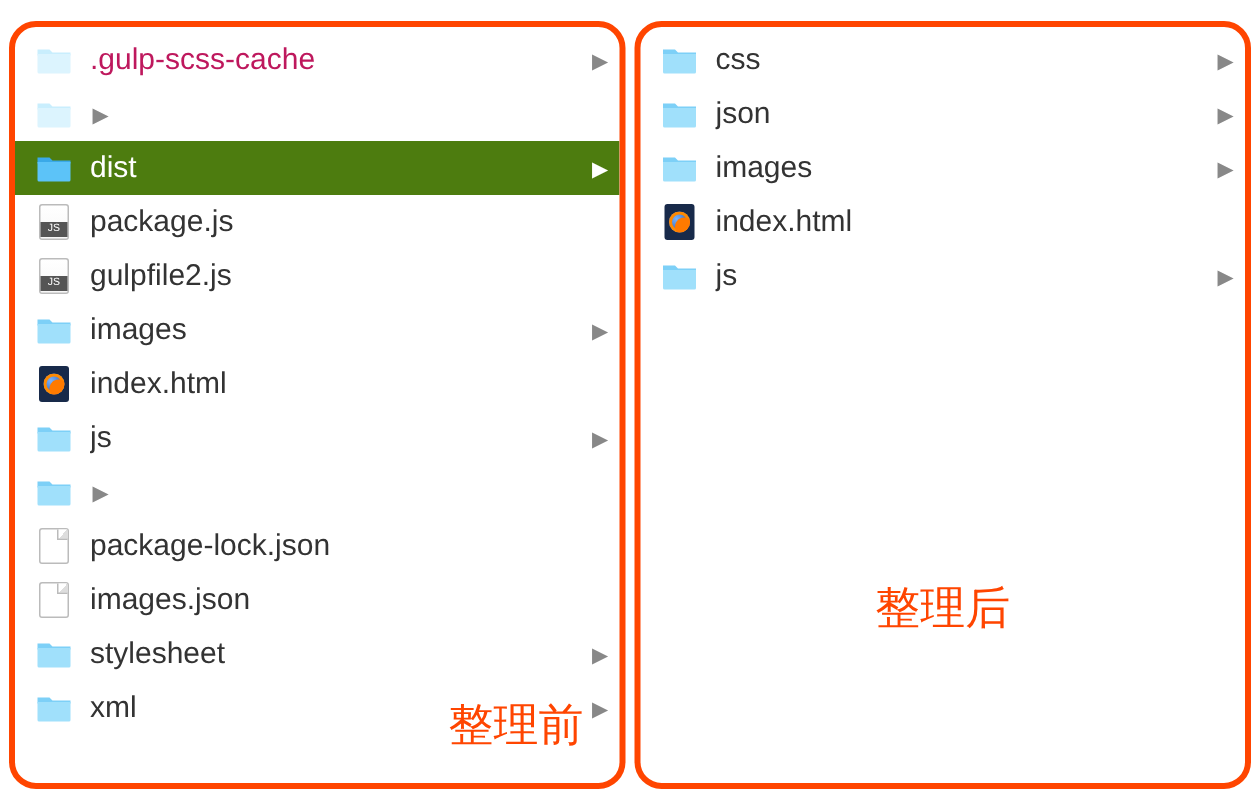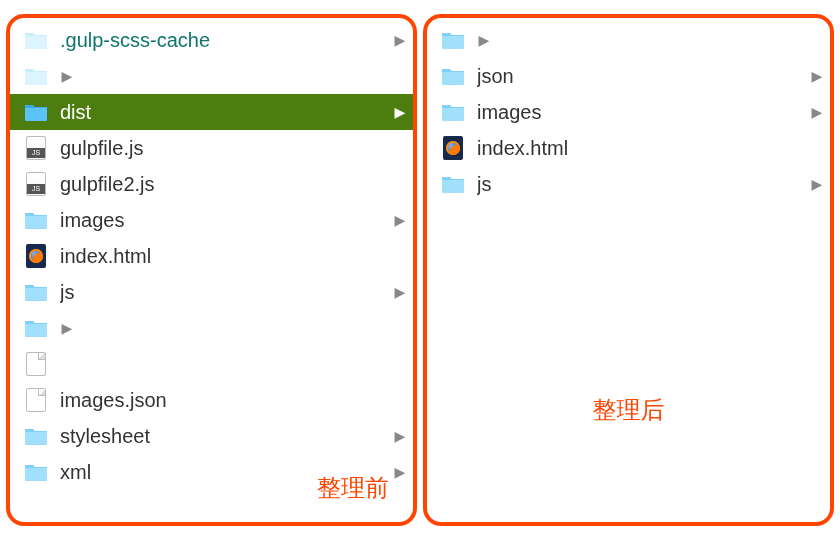--- a/index.html
+++ b/index.html
@@ -34,21 +34,21 @@
       font-size: 20px;
       color: #333;
       gap: 12px;
       position: relative;
       cursor: default;
     }
     .file-item.selected {
       background: #4d7c0f;
       color: #fff;
     }
-    .file-item.faded .file-name { color: #0f766e; }
+    .file-item.faded .file-name { color: #be185d; }
     .file-name { flex: 1; white-space: nowrap; overflow: hidden; text-overflow: ellipsis; }
     .chevron {
       width: 14px;
       text-align: center;
       font-size: 14px;
       color: #888;
     }
     .file-item.selected .chevron { color: #fff; }
     .icon {
       width: 24px;
@@ -133,21 +133,21 @@
       top: 0;
       right: 0;
       width: 6px;
       height: 6px;
       background: linear-gradient(135deg, #fff 0 50%, #ddd 50% 100%);
       border-left: 1px solid #bbb;
       border-bottom: 1px solid #bbb;
     }
     .pane-label {
       position: absolute;
-      font-size: 24px;
+      font-size: 30px;
       color: #ff4500;
       font-weight: 400;
     }
     .label-left { right: 24px; bottom: 18px; margin-left: 36px; }
     .label-right { left: 0; right: 0; text-align: center; bottom: 96px; }
   </style>
 </head>
 <body>
 
 <div class="pane pane-left">
@@ -178,21 +178,21 @@
             <path class="body" d="M1 6 h22 v12 a1 1 0 0 1 -1 1 H2 a1 1 0 0 1 -1 -1 z"></path>
           </svg>
         </span>
         <span class="file-name">dist</span>
         <span class="chevron">▶</span>
       </div>
       <div class="file-item">
         <span class="icon">
           <div class="js-icon"></div>
         </span>
-        <span class="file-name">gulpfile.js</span>
+        <span class="file-name">package.js</span>
         <span class="chevron"></span>
       </div>
       <div class="file-item">
         <span class="icon">
           <div class="js-icon"></div>
         </span>
         <span class="file-name">gulpfile2.js</span>
         <span class="chevron"></span>
       </div>
       <div class="file-item">
@@ -230,20 +230,21 @@
             <path class="tab" d="M1 3 h8 l2 2 h12 v2 H1 z"></path>
             <path class="body" d="M1 6 h22 v12 a1 1 0 0 1 -1 1 H2 a1 1 0 0 1 -1 -1 z"></path>
           </svg>
         </span>
         <span class="chevron">▶</span>
       </div>
       <div class="file-item">
         <span class="icon">
           <div class="file-icon"></div>
         </span>
+        <span class="file-name">package-lock.json</span>
         <span class="chevron"></span>
       </div>
       <div class="file-item">
         <span class="icon">
           <div class="file-icon"></div>
         </span>
         <span class="file-name">images.json</span>
         <span class="chevron"></span>
       </div>
       <div class="file-item">
@@ -272,20 +273,21 @@
 
 <div class="pane pane-right">
   <div class="file-list">
       <div class="file-item">
         <span class="icon folder-icon">
           <svg viewBox="0 0 24 20" width="24" height="20">
             <path class="tab" d="M1 3 h8 l2 2 h12 v2 H1 z"></path>
             <path class="body" d="M1 6 h22 v12 a1 1 0 0 1 -1 1 H2 a1 1 0 0 1 -1 -1 z"></path>
           </svg>
         </span>
+        <span class="file-name">css</span>
         <span class="chevron">▶</span>
       </div>
       <div class="file-item">
         <span class="icon folder-icon">
           <svg viewBox="0 0 24 20" width="24" height="20">
             <path class="tab" d="M1 3 h8 l2 2 h12 v2 H1 z"></path>
             <path class="body" d="M1 6 h22 v12 a1 1 0 0 1 -1 1 H2 a1 1 0 0 1 -1 -1 z"></path>
           </svg>
         </span>
         <span class="file-name">json</span>

